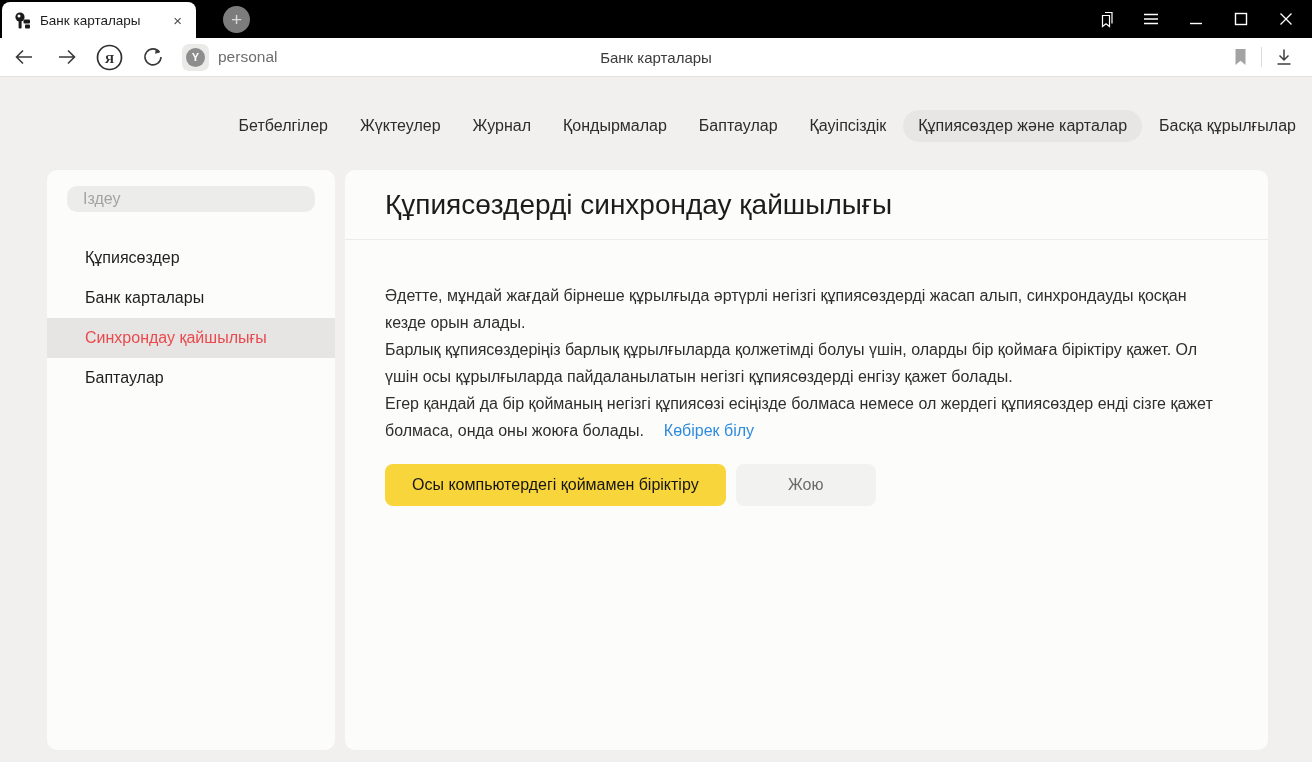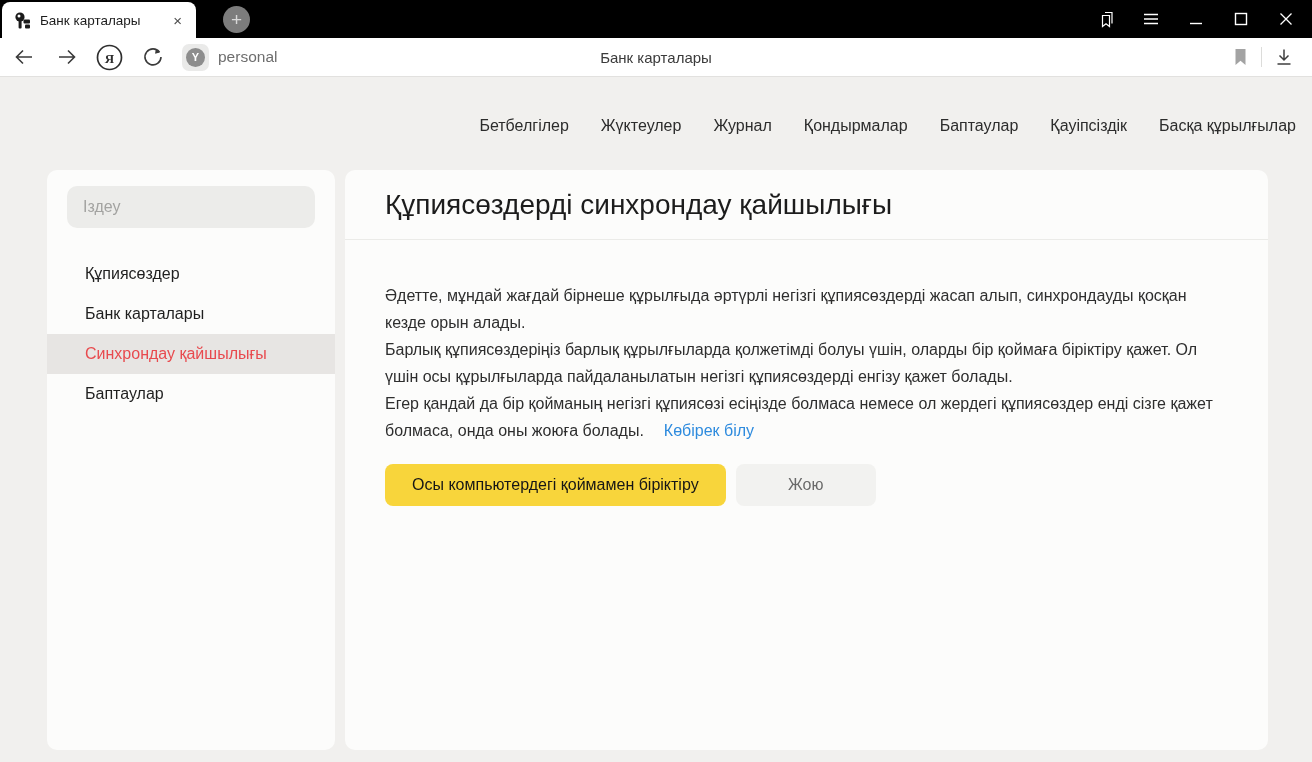--- a/index.html
+++ b/index.html
@@ -36,21 +36,21 @@
   
   .nav-row { padding-top:33px; display:flex; justify-content:flex-end; align-items:center; }
   .nav-item { font-size:16px; color:#2c2c2c; padding:7px 15px; margin:0 1px; border-radius:17px;
     white-space:nowrap; cursor:default; }
   .nav-item.active { background:#e8e6e4; }
 
   
   .content { display:flex; padding:28px 44px 0 47px; }
   .card { background:#fcfcfb; border-radius:10px; height:580px; }
   .sidebar { width:288px; margin-right:10px; flex:0 0 auto; }
-  .search-input { display:block; width:248px; height:42px; margin:16px 20px 0;
+  .search-input { display:block; width:248px; height:26px; margin:16px 20px 0;
     background:#ececea; border:none; border-radius:10px; padding:0 16px; font-size:16px;
     color:#333; outline:none; font-family:"Liberation Sans", sans-serif; }
   .search-input::placeholder { color:#a3a3a1; }
   .side-list { margin-top:26px; }
   .side-item { height:40px; line-height:40px; padding-left:38px; font-size:16px; color:#1f1f1f;
     cursor:default; white-space:nowrap; }
   .side-item.active { background:#e7e5e3; color:#e84a4e; }
 
   .main { flex:1; }
   .main-header { height:70px; display:flex; align-items:center; padding:0 40px;
@@ -156,20 +156,21 @@
   </div>
 </div>
 
 <div class="nav-row">
   <span class="nav-item">Бетбелгілер</span>
   <span class="nav-item">Жүктеулер</span>
   <span class="nav-item">Журнал</span>
   <span class="nav-item">Қондырмалар</span>
   <span class="nav-item">Баптаулар</span>
   <span class="nav-item">Қауіпсіздік</span>
+  <span class="nav-item active">Құпиясөздер және карталар</span>
   <span class="nav-item">Басқа құрылғылар</span>
 </div>
 
 <div class="content">
 
   <div class="card sidebar">
     <input class="search-input" type="text" placeholder="Іздеу" style="">
     <div class="side-list">
       <div class="side-item">Құпиясөздер</div>
       <div class="side-item">Банк карталары</div>

